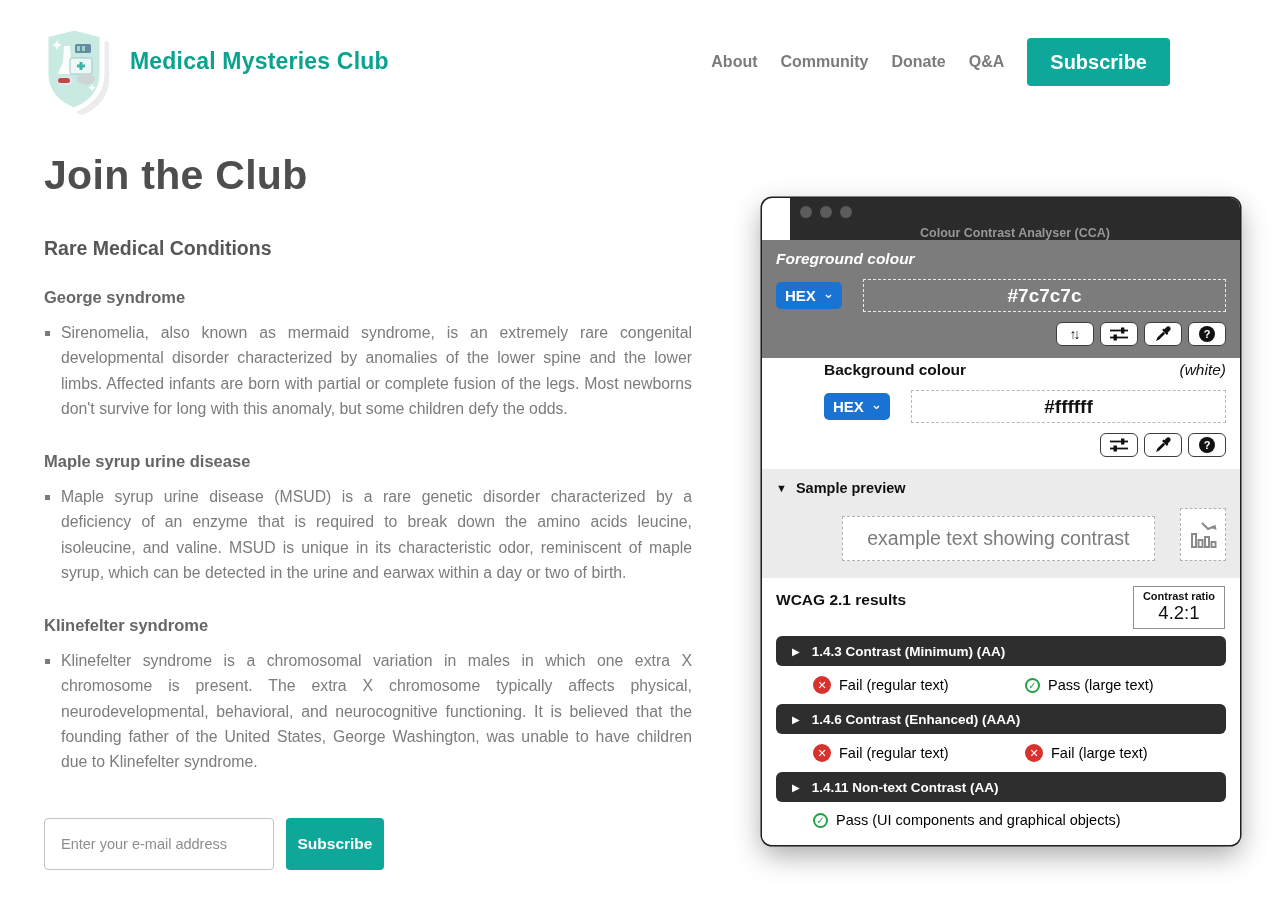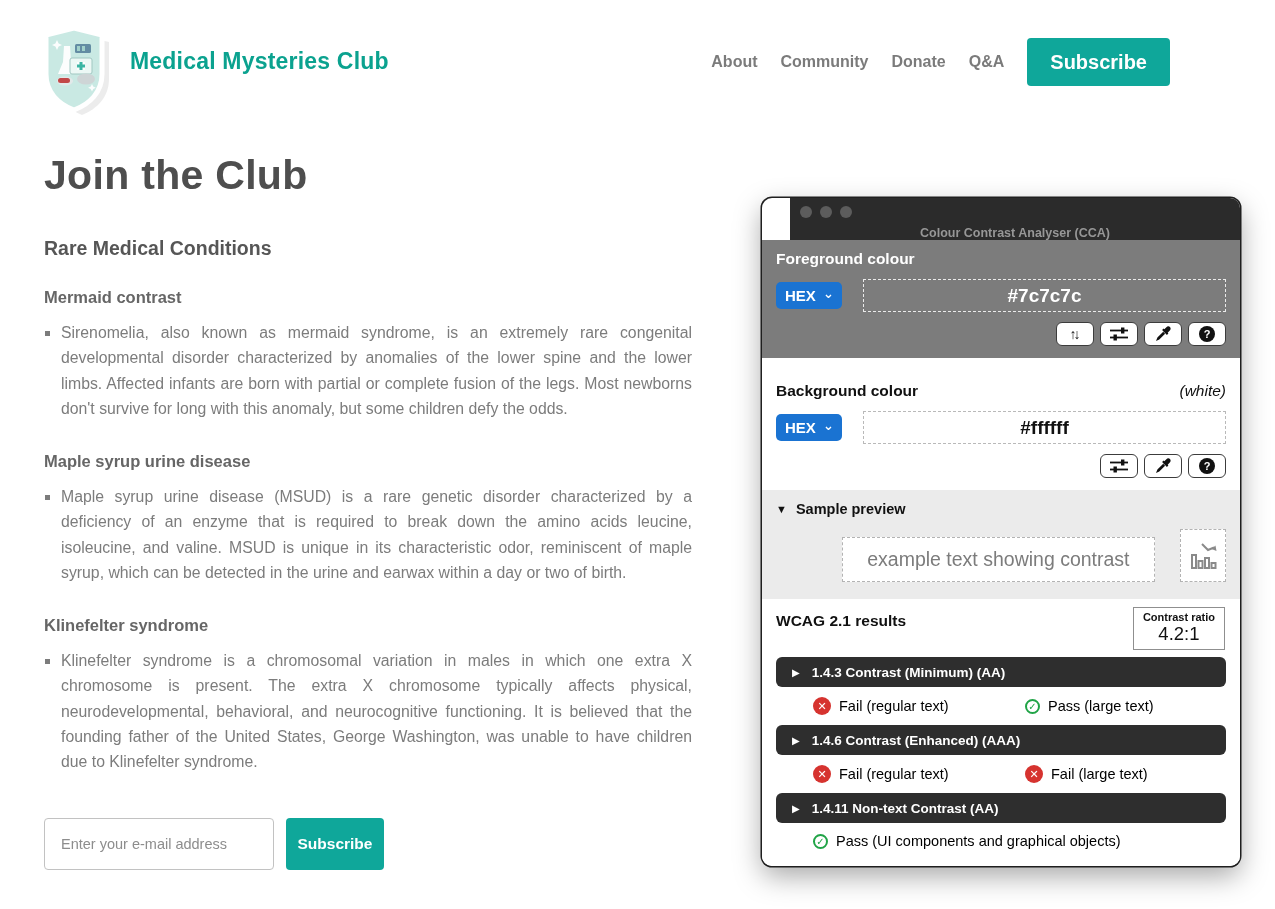--- a/index.html
+++ b/index.html
@@ -47,21 +47,21 @@
     position:absolute; left:762px; top:198px; width:478px;
     border-radius:10px; overflow:hidden; background:#fff;
     box-shadow: 0 0 0 1.5px #1f1f1f, 0 10px 28px rgba(0,0,0,.35);
   }
   .cca-titlebar { height:42px; background:#2b2b2b; display:flex; align-items:flex-end; justify-content:center; position:relative;margin-left:28px; }
   .cca-dots { position:absolute; left:10px; top:8px; display:flex; gap:8px; }
   .cca-dot { width:12px; height:12px; border-radius:50%; background:#5c5c5c; cursor:pointer; }
   .cca-title { color:#979797; font-size:12.5px; font-weight:bold; }
 
   .fg-section { background:#7c7c7c; padding:10px 14px 12px; }
-  .fg-label { color:#fff; font-weight:bold; font-size:15.5px; }
+  .fg-label { color:#fff; font-weight:bold; font-size:15.5px;font-style:italic; }
   .color-row { display:flex; align-items:center; margin-top:11px; }
   .hex-select {
     width:66px; height:27px; background:#1a73d2; border-radius:5px; color:#fff;
     font-weight:bold; font-size:15px; display:flex; align-items:center;
     justify-content:space-between; padding:0 8px 0 9px; cursor:pointer;
   }
   .hex-chevron { font-size:13px; line-height:10px; margin-top:-4px; }
   .value-input {
     flex:1; margin-left:21px; height:33px; border:1px dashed rgba(255,255,255,.85);
     display:flex; align-items:center; justify-content:center;
@@ -71,21 +71,21 @@
   .tool-btn {
     width:38px; height:24px; background:#fff; border:1.5px solid #3c3c3c; border-radius:6px;
     display:flex; align-items:center; justify-content:center; color:#111; cursor:pointer; padding:0;
   }
   .swap-glyph { font-size:14px; font-weight:bold; letter-spacing:-3px; margin-left:-3px; }
   .help-circle {
     width:16px; height:16px; border-radius:50%; background:#111; color:#fff;
     font-size:11px; font-weight:bold; display:flex; align-items:center; justify-content:center;
   }
 
-  .bg-section { background:#ffffff; padding:24px 14px 12px; }
+  .bg-section { background:#ffffff; padding:3px 14px 12px;margin-left:48px; }
   .bg-label-row { display:flex; justify-content:space-between; align-items:baseline; }
   .bg-label { color:#111; font-weight:bold; font-size:15.5px; }
   .bg-note { color:#111; font-size:15.5px; font-style:italic; }
   .value-input.dark { border-color:#b9b9b9; color:#111; }
 
   .sample-section { background:#ebebeb; padding:11px 14px 17px; }
   .sample-header { display:flex; align-items:center; color:#111; font-weight:bold; font-size:14.5px; cursor:pointer; }
   .tri-down { font-size:11px; margin-right:9px; }
   .sample-row { display:flex; align-items:flex-end; margin-top:12px; margin-left:34px;padding-left:32px; }
   .sample-box {
@@ -157,21 +157,21 @@
   <a class="nav-link">Donate</a>
   <a class="nav-link">Q&amp;A</a>
   <button class="nav-subscribe">Subscribe</button>
 </nav>
 
 <main class="content">
   <h1 class="page-title">Join the Club</h1>
   <h2 class="section-title">Rare Medical Conditions</h2>
 
   <section class="condition">
-    <h3 class="condition-title">Mermaid contrast</h3>
+    <h3 class="condition-title">George syndrome</h3>
     <ul class="condition-list">
       <li>Sirenomelia, also known as mermaid syndrome, is an extremely rare congenital developmental disorder characterized by anomalies of the lower spine and the lower limbs. Affected infants are born with partial or complete fusion of the legs. Most newborns don't survive for long with this anomaly, but some children defy the odds.</li>
     </ul>
   </section>
 
   <section class="condition">
     <h3 class="condition-title">Maple syrup urine disease</h3>
     <ul class="condition-list">
       <li>Maple syrup urine disease (MSUD) is a rare genetic disorder characterized by a deficiency of an enzyme that is required to break down the amino acids leucine, isoleucine, and valine. MSUD is unique in its characteristic odor, reminiscent of maple syrup, which can be detected in the urine and earwax within a day or two of birth.</li>
     </ul>

